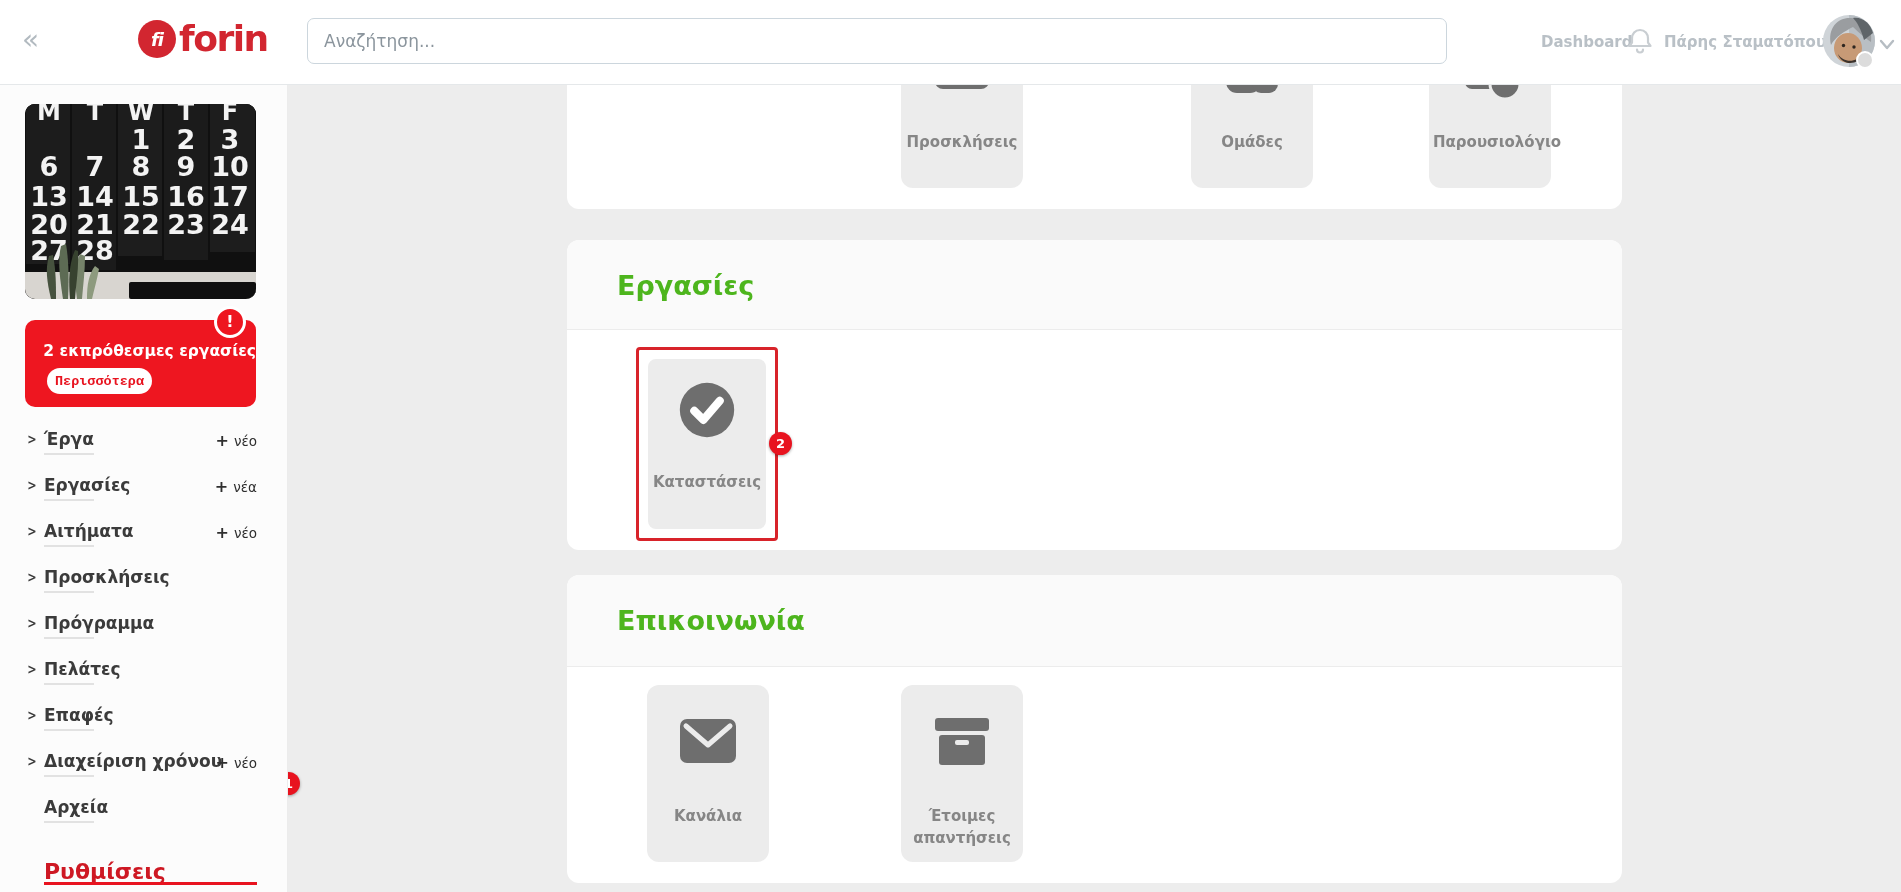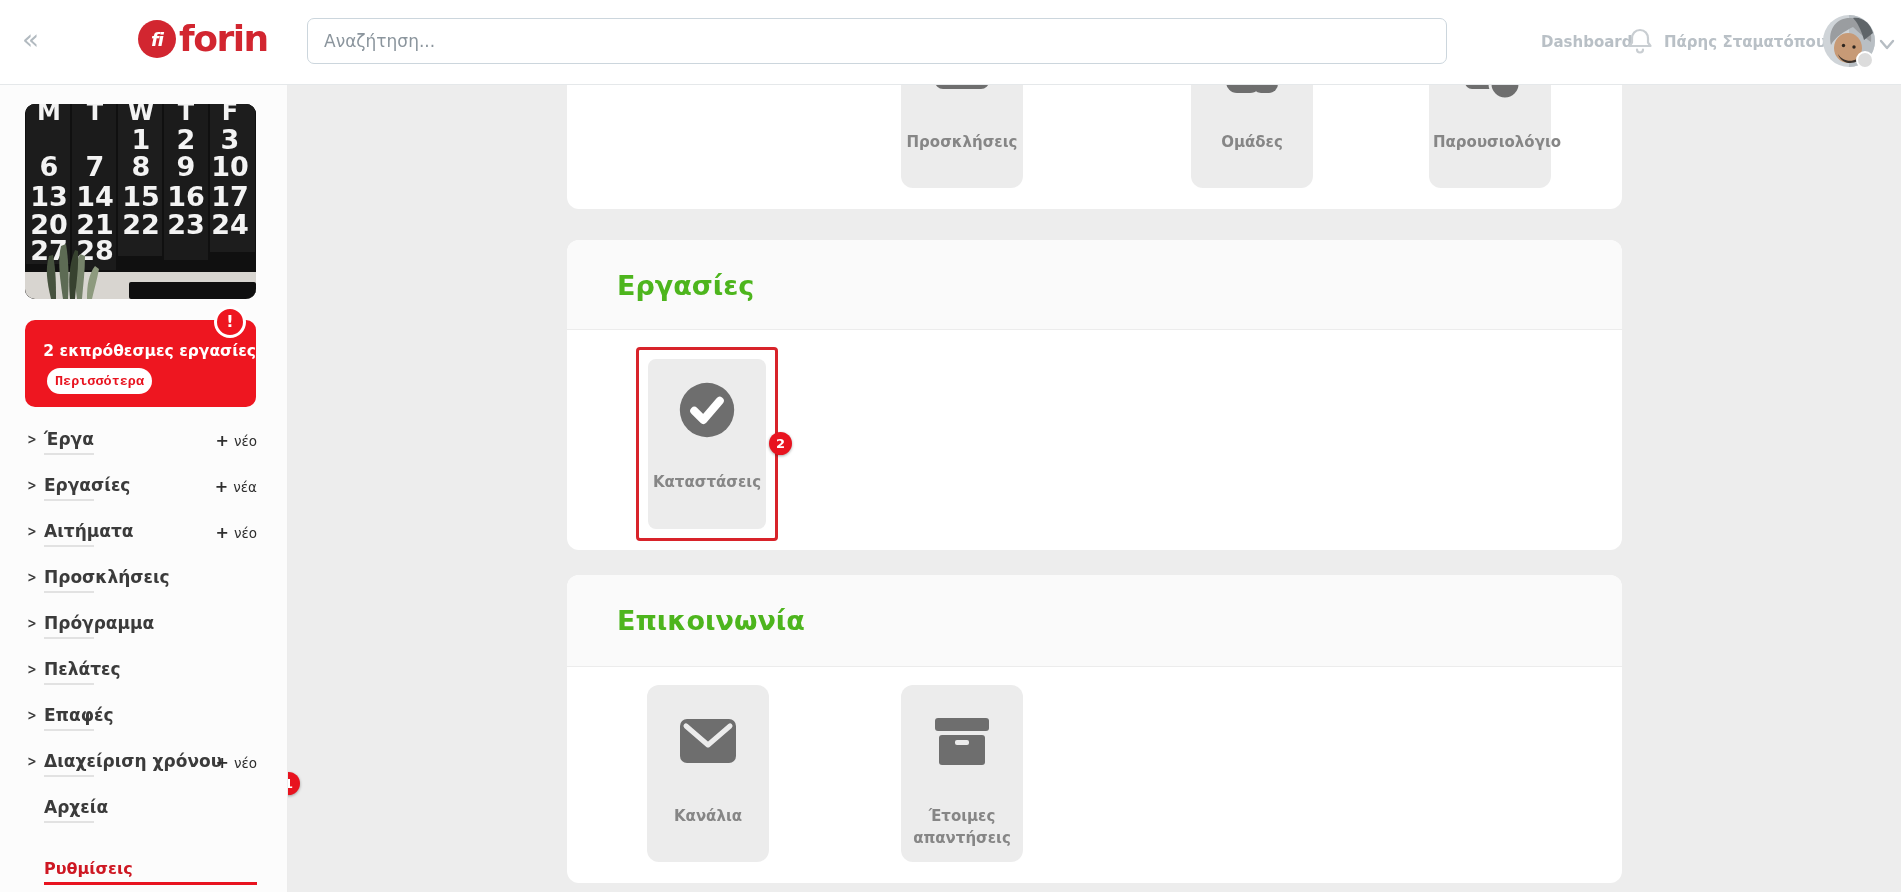--- a/index.html
+++ b/index.html
@@ -34,21 +34,21 @@
   .mi{position:relative;height:46px;cursor:pointer;}
   .mi .chev{position:absolute;left:26px;top:14px;font-size:14px;font-weight:bold;color:#3c3c3c;transform:scaleX(.8);}
   .mi .mi-label{position:absolute;left:44px;top:12px;}
   .mi .lbl{font-size:17px;font-weight:bold;color:#3b3b3b;line-height:20px;white-space:nowrap;}
   .mi .ul{width:50px;height:2px;background:#e2e2e2;margin-top:4px;}
   .mi .action{position:absolute;right:30px;top:14px;color:#2f2f2f;white-space:nowrap;cursor:pointer;}
   .mi .action b{font-size:16px;font-weight:bold;}
   .mi .action i{font-style:normal;font-size:13.5px;}
 
   .settings-row{position:absolute;left:0;top:772px;width:287px;height:36px;background:#fcfcfc;z-index:5;cursor:pointer;}
-  .settings-lbl{position:absolute;left:44px;top:3px;font-size:16px;font-weight:bold;color:#ce1823;}
+  .settings-lbl{position:absolute;left:44px;top:3px;font-size:22px;font-weight:bold;color:#ce1823;}
   .settings-ul{position:absolute;left:44px;top:26px;width:213px;height:3px;background:#e8131f;}
   .num-badge{width:23px;height:23px;border-radius:50%;background:#e8131f;color:#fff;font-size:13px;font-weight:bold;text-align:center;line-height:23px;box-shadow:0 1px 3px rgba(0,0,0,.35);}
   .settings-badge{position:absolute;left:277px;top:772px;z-index:6;}
 
   
   .panel{position:absolute;left:567px;width:1055px;background:#fff;border-radius:12px;overflow:hidden;}
   .panel.first{top:84px;height:125px;border-radius:0 0 12px 12px;}
   .sec-head{position:relative;height:89px;background:#fafafa;border-bottom:1px solid #ececec;}
   .sec-title{position:absolute;left:50px;top:30px;font-size:27px;font-weight:bold;color:#4db51d;}
   .card{position:absolute;width:122px;height:177px;background:#ececec;border-radius:12px;cursor:pointer;}

